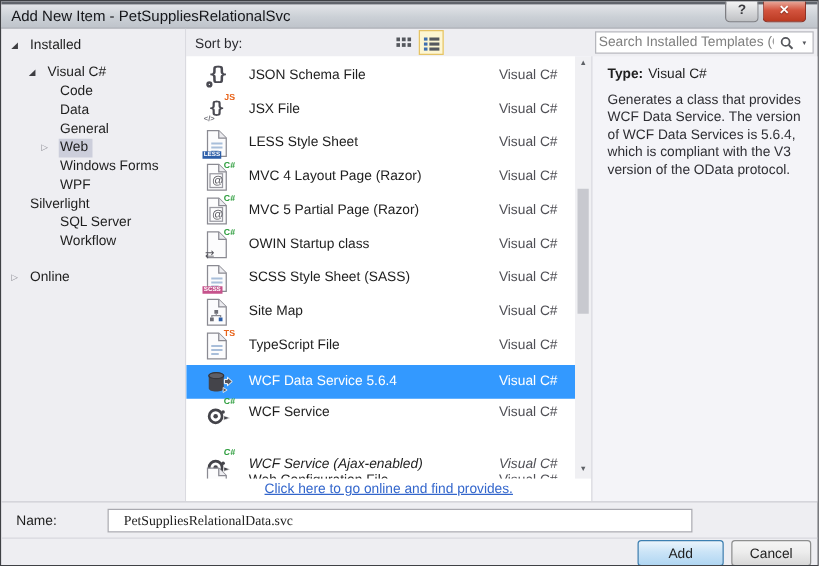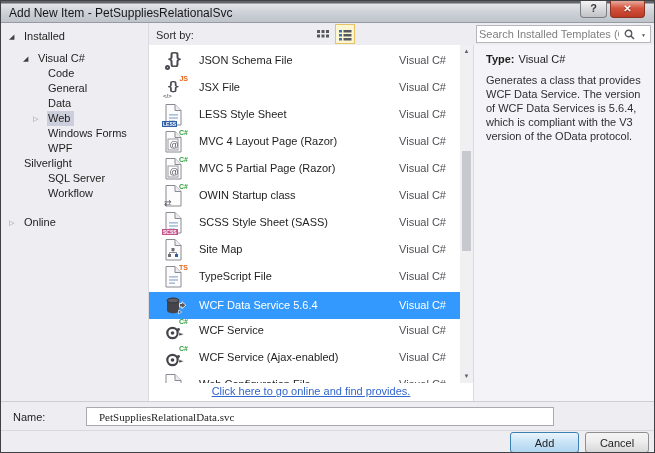--- a/index.html
+++ b/index.html
@@ -114,22 +114,22 @@
   <div class="titlebar">
     <span class="title-text">Add New Item - PetSuppliesRelationalSvc</span>
     <div class="cap-btn btn-help"><span>?</span></div>
     <div class="cap-btn btn-close"><span>✕</span></div>
   </div>
 
   <div class="treepane" id="tree">
       <div class="trow" style="padding-left: 8px;"><span class="texp expanded">◢</span><span class="tlbl">Installed</span></div>
       <div class="trow gap-sm" style="padding-left: 22px;"><span class="texp expanded">◢</span><span class="tlbl">Visual C#</span></div>
       <div class="trow" style="padding-left: 46px;"><span class="tlbl">Code</span></div>
+      <div class="trow" style="padding-left: 46px;"><span class="tlbl">Data</span></div>
       <div class="trow" style="padding-left: 46px;"><span class="tlbl">General</span></div>
-      <div class="trow" style="padding-left: 46px;"><span class="tlbl">Data</span></div>
       <div class="trow" style="padding-left: 32px;"><span class="texp collapsed">▷</span><span class="tlbl selected">Web</span></div>
       <div class="trow" style="padding-left: 46px;"><span class="tlbl">Windows Forms</span></div>
       <div class="trow" style="padding-left: 46px;"><span class="tlbl">WPF</span></div>
       <div class="trow" style="padding-left: 22px;"><span class="tlbl">Silverlight</span></div>
       <div class="trow" style="padding-left: 46px;"><span class="tlbl">SQL Server</span></div>
       <div class="trow" style="padding-left: 46px;"><span class="tlbl">Workflow</span></div>
       <div class="trow gap" style="padding-left: 8px;"><span class="texp collapsed">▷</span><span class="tlbl">Online</span></div>
     </div>
 
   <div class="toolbar">
@@ -303,21 +303,21 @@
               <circle cx="9.5" cy="14" r="5.2" fill="none" stroke="#44444A" stroke-width="2.2"></circle>
               <circle cx="9.5" cy="14" r="1.8" fill="#44444A"></circle>
               <circle cx="15.5" cy="10.5" r="1.4" fill="#44444A"></circle>
               <path d="M16 13.5l5 1.8-5 1.8z" fill="#44444A" stroke="#fff" stroke-width="0.5"></path>
             </svg>
             <span class="b-tr" style="color:#2E9E3E">C#</span>
           </span>
           <span class="tpl-name">WCF Service</span>
           <span class="tpl-type">Visual C#</span>
         </div>
-        <div class="lrow" style="top: 299px;">
+        <div class="lrow" style="top: 313px; font-style: italic;">
           <span class="tpl-icon">
             <svg class="docsvg" width="24" height="24" viewBox="0 0 24 24">
               <circle cx="9.5" cy="14" r="5.2" fill="none" stroke="#44444A" stroke-width="2.2"></circle>
               <circle cx="9.5" cy="14" r="1.8" fill="#44444A"></circle>
               <circle cx="15.5" cy="10.5" r="1.4" fill="#44444A"></circle>
               <path d="M16 13.5l5 1.8-5 1.8z" fill="#44444A" stroke="#fff" stroke-width="0.5"></path>
             </svg>
             <span class="b-tr" style="color:#2E9E3E">C#</span>
           </span>
           <span class="tpl-name">WCF Service (Ajax-enabled)</span>

